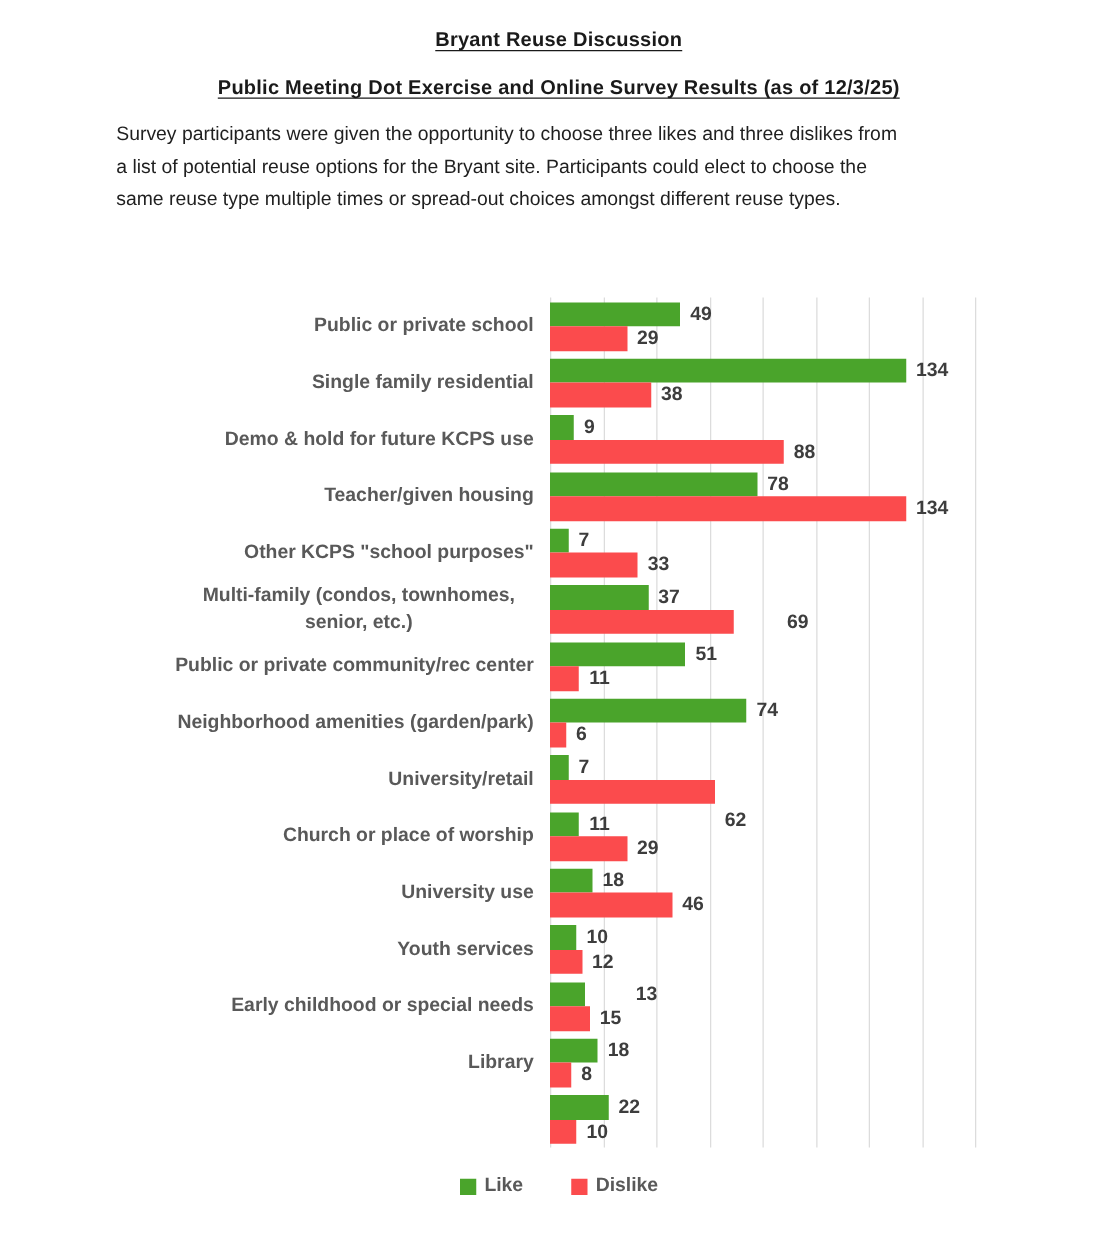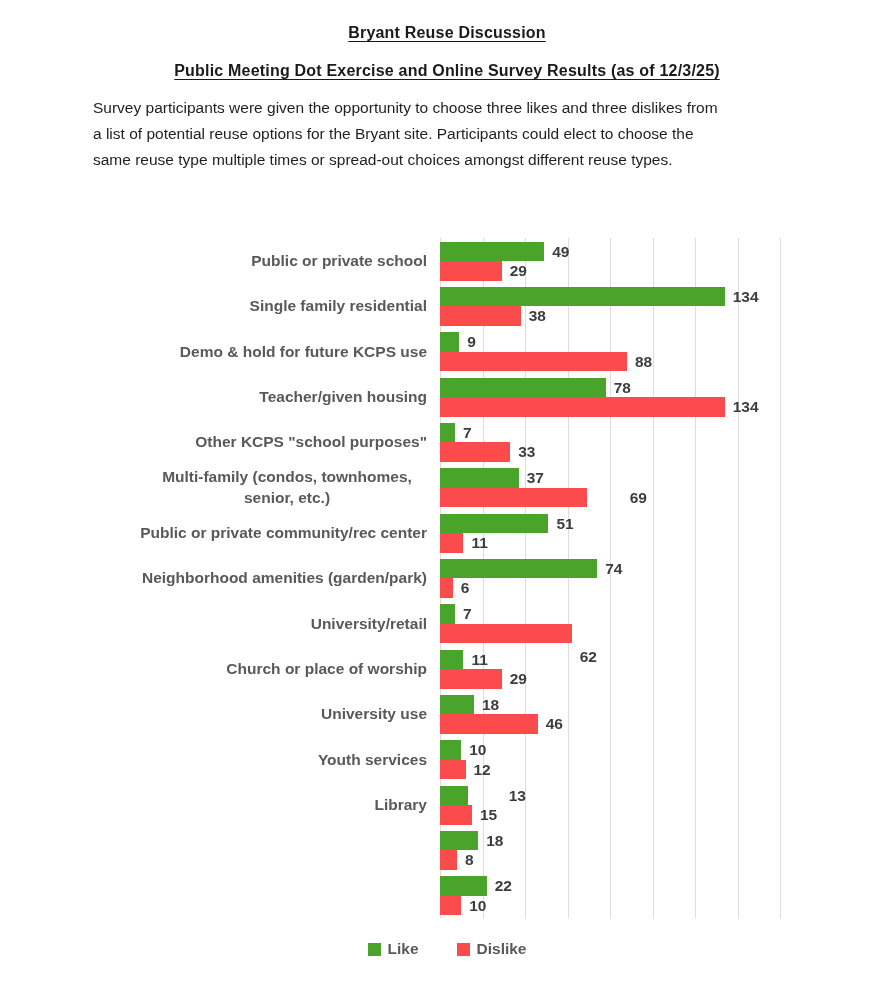--- a/index.html
+++ b/index.html
@@ -168,20 +168,23 @@
           <span>University/retail</span>
         </div>
         <div class="cat-row">
           <span>Church or place of worship</span>
         </div>
         <div class="cat-row">
           <span>University use</span>
         </div>
         <div class="cat-row">
           <span>Youth services</span>
+        </div>
+        <div class="cat-row">
+          <span>Early childhood or special needs</span>
         </div>
         <div class="cat-row">
           <span>Library</span>
         </div>
       </div>
     <div class="plot" id="plot">
         <div class="gridline" style="left: 0px;"></div>
         <div class="gridline" style="left: 42.5px;"></div>
         <div class="gridline" style="left: 85px;"></div>
         <div class="gridline" style="left: 127.5px;"></div>

